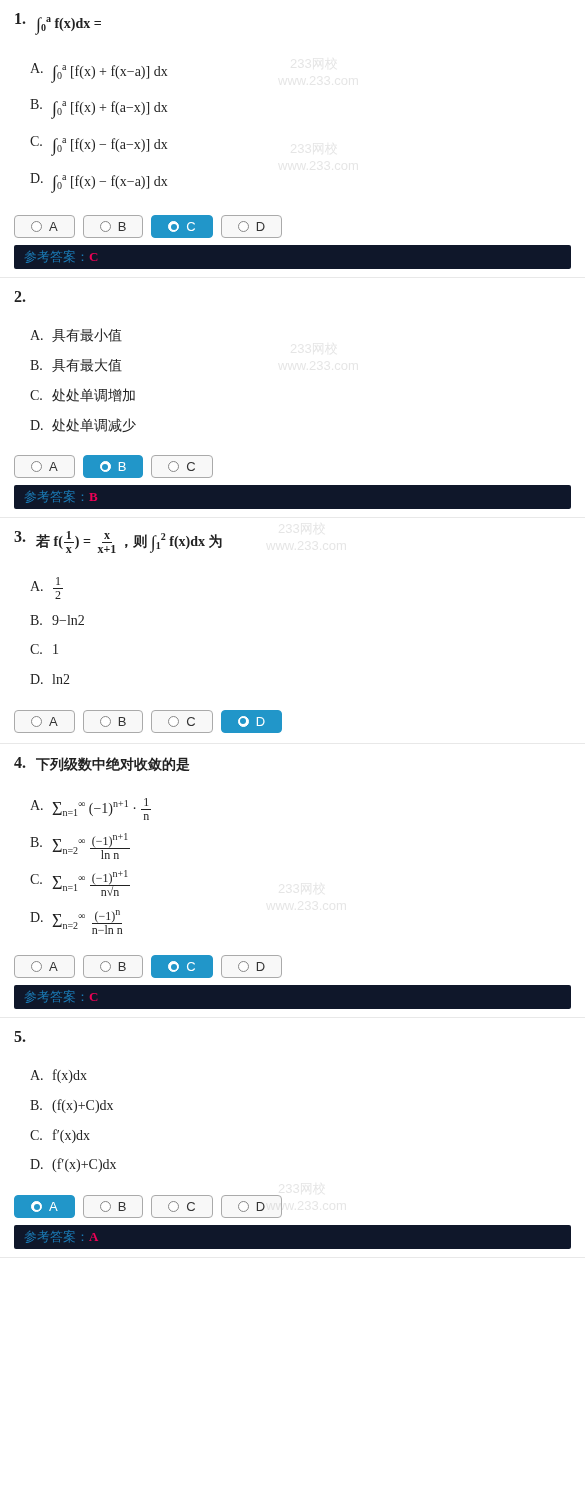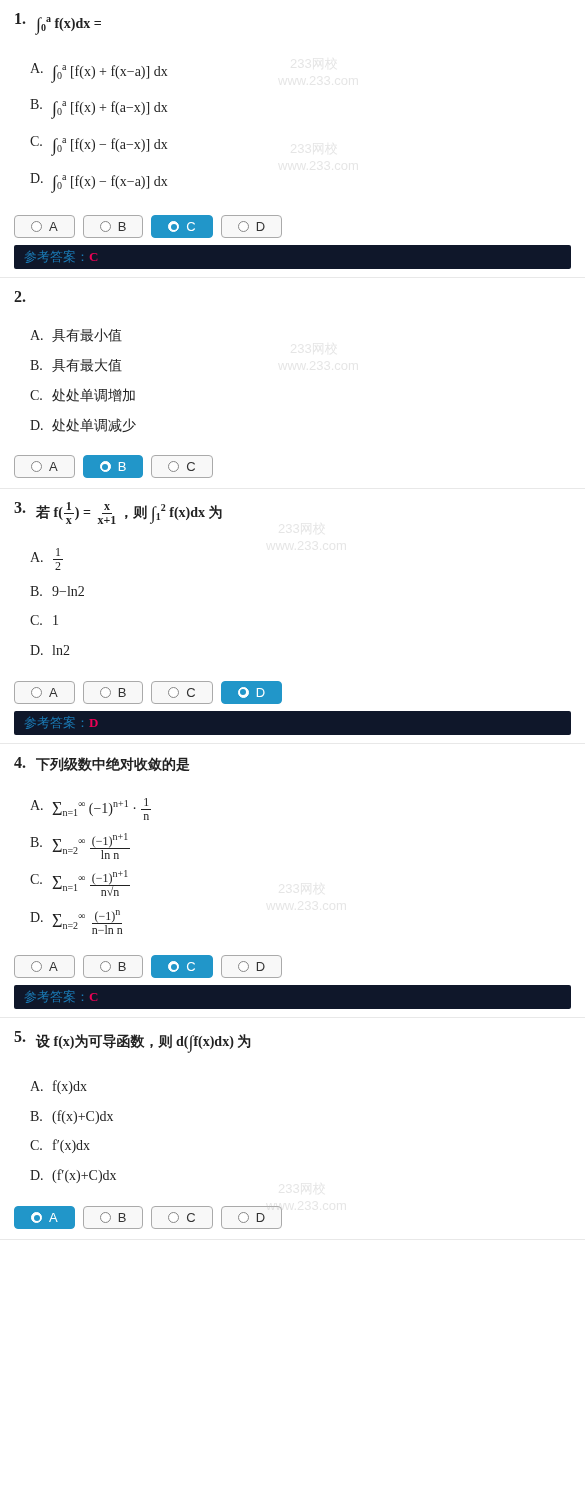--- a/index.html
+++ b/index.html
@@ -234,20 +234,21 @@
     <div class="option-item">
       <span class="option-label">D.</span>
       <span class="option-content">处处单调减少</span>
     </div>
   </div>
   <div class="answer-bar">
     <button class="btn"><span class="radio-circle"></span> A</button>
     <button class="btn selected"><span class="radio-circle filled"></span> B</button>
     <button class="btn"><span class="radio-circle"></span> C</button>
   </div>
+  <div class="ref-answer">参考答案：<span>B</span></div>
 </div>
 
 <div class="question-block">
   <div class="question-title">
     <span class="question-num">3.</span>
     <span class="question-text">
       若 f(<span class="fraction">
           <span class="numer">1</span>
           <span class="denom">x</span>
         </span>) = <span class="fraction">
@@ -278,21 +279,20 @@
       <span class="option-label">D.</span>
       <span class="option-content">ln2</span>
     </div>
   </div>
   <div class="answer-bar">
     <button class="btn"><span class="radio-circle"></span> A</button>
     <button class="btn"><span class="radio-circle"></span> B</button>
     <button class="btn"><span class="radio-circle"></span> C</button>
     <button class="btn selected"><span class="radio-circle filled"></span> D</button>
   </div>
-  <div class="ref-answer">参考答案：<span>D</span></div>
 </div>
 
 <div class="question-block">
   <div class="question-title">
     <span class="question-num">4.</span>
     <span class="question-text">
       下列级数中绝对收敛的是
     </span>
   </div>
   <div class="options">
@@ -342,23 +342,20 @@
     <button class="btn"><span class="radio-circle"></span> B</button>
     <button class="btn selected"><span class="radio-circle filled"></span> C</button>
     <button class="btn"><span class="radio-circle"></span> D</button>
   </div>
   <div class="ref-answer">参考答案：<span>C</span></div>
 </div>
 
 <div class="question-block">
   <div class="question-title">
     <span class="question-num">5.</span>
-    <span class="question-text">
-      设 f(x)为可导函数，则 d(<span class="integral">∫</span>f(x)dx) 为
-    </span>
   </div>
   <div class="options">
     <div class="option-item">
       <span class="option-label">A.</span>
       <span class="option-content">f(x)dx</span>
     </div>
     <div class="option-item">
       <span class="option-label">B.</span>
       <span class="option-content">(f(x)+C)dx</span>
     </div>
@@ -370,13 +367,14 @@
       <span class="option-label">D.</span>
       <span class="option-content">(f′(x)+C)dx</span>
     </div>
   </div>
   <div class="answer-bar">
     <button class="btn selected"><span class="radio-circle filled"></span> A</button>
     <button class="btn"><span class="radio-circle"></span> B</button>
     <button class="btn"><span class="radio-circle"></span> C</button>
     <button class="btn"><span class="radio-circle"></span> D</button>
   </div>
+  <div class="ref-answer">参考答案：<span>A</span></div>
 </div>
 
 </body></html>

